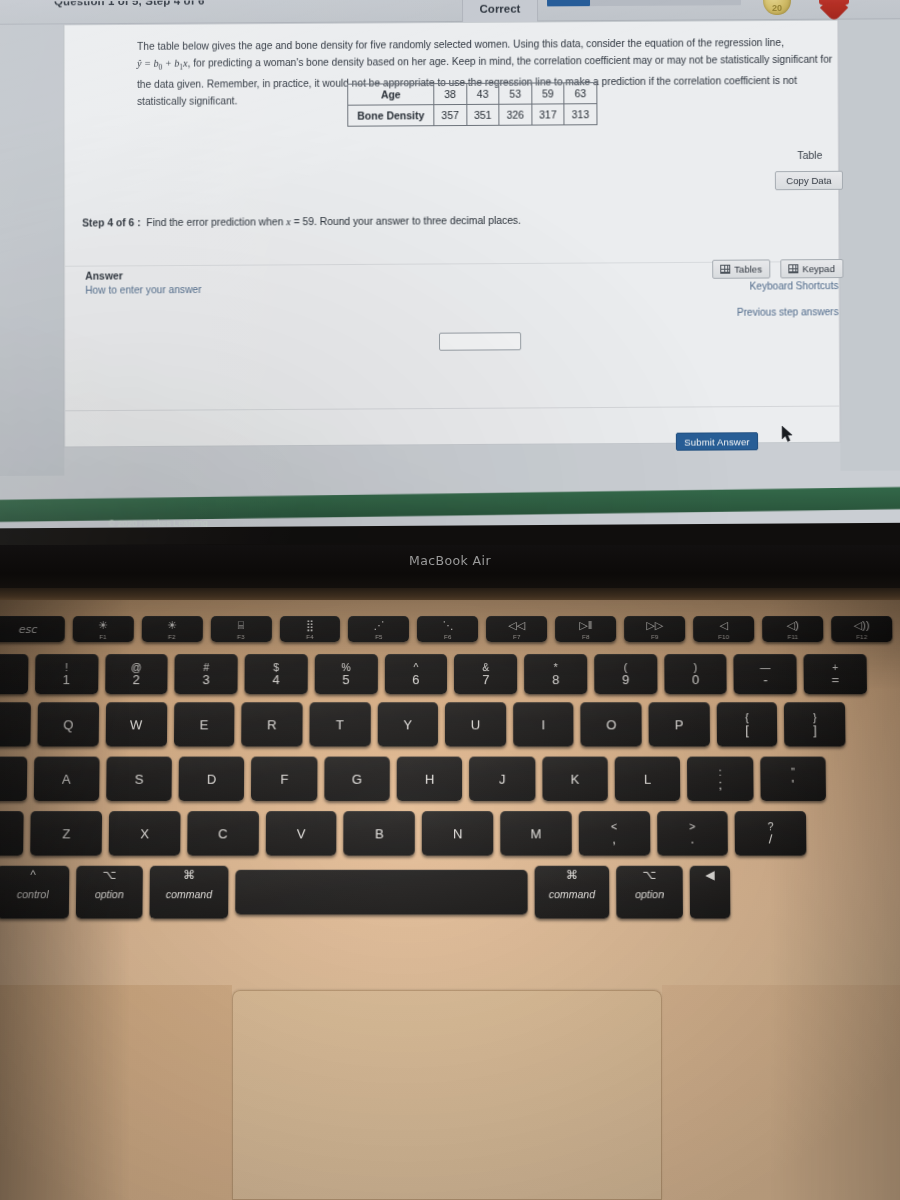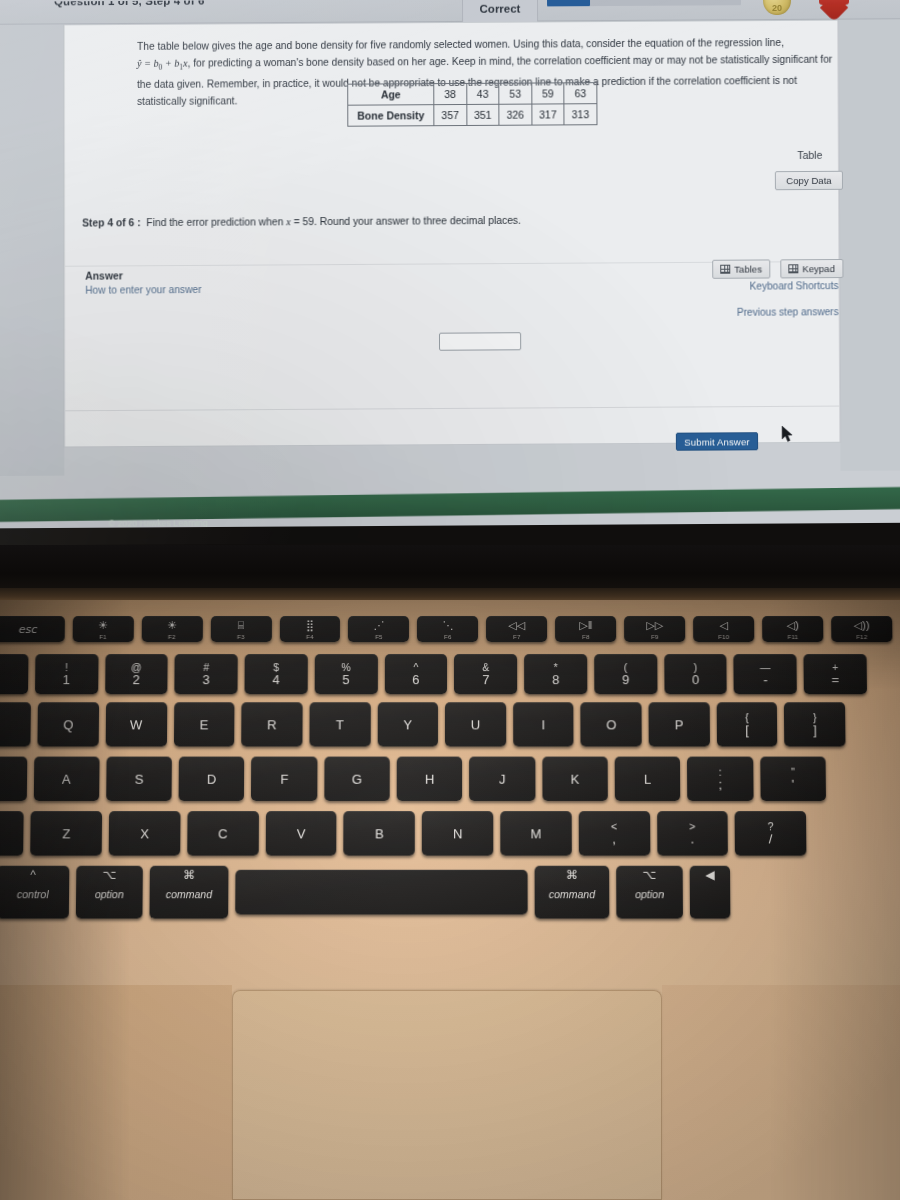--- a/index.html
+++ b/index.html
@@ -401,20 +401,21 @@
       <div class="green-band"></div>
       <div class="copyright">© 2020 Hawkes Learning</div>
       <div class="screen-bottom-black"></div>
 
       <div class="glare"></div>
       <div class="glare2"></div>
     </div>
   </div>
 
   <div class="bezel-bottom"></div>
+  <div class="macbook-air">MacBook Air</div>
   <div class="hinge"></div>
 
   <div class="deck"></div>
   <div class="kbd" id="kbd">
       <div class="krow" style="top: 10px; left: -8px; gap: 8px;">
         <div class="key fn word" style="width: 74px; height: 26px;">
           <div style="font-size: 11px; font-style: italic;">esc</div>
         </div>
         <div class="key fn" style="width: 62px; height: 26px;">
           <div style="font-size: 11px;">☀</div>

